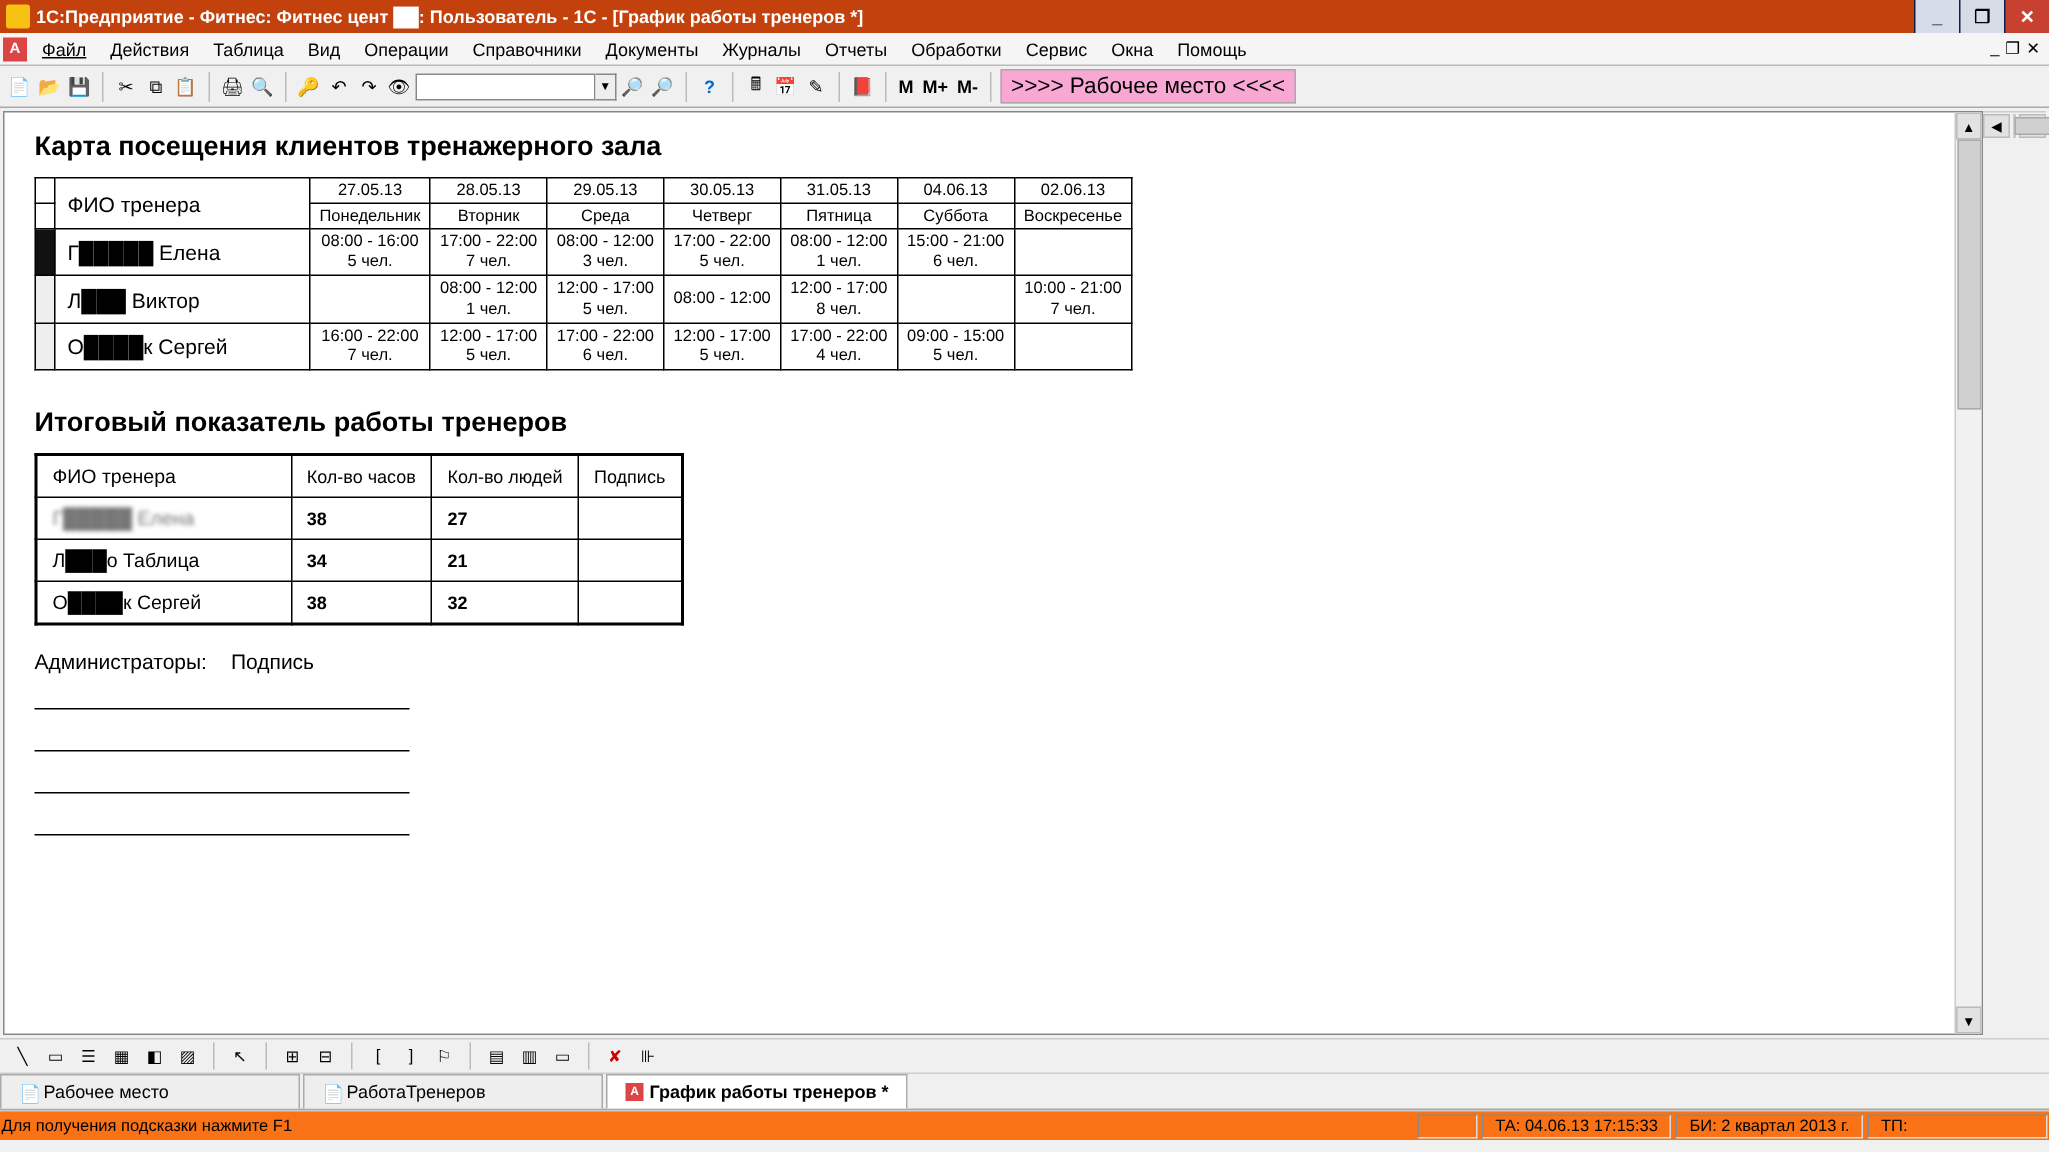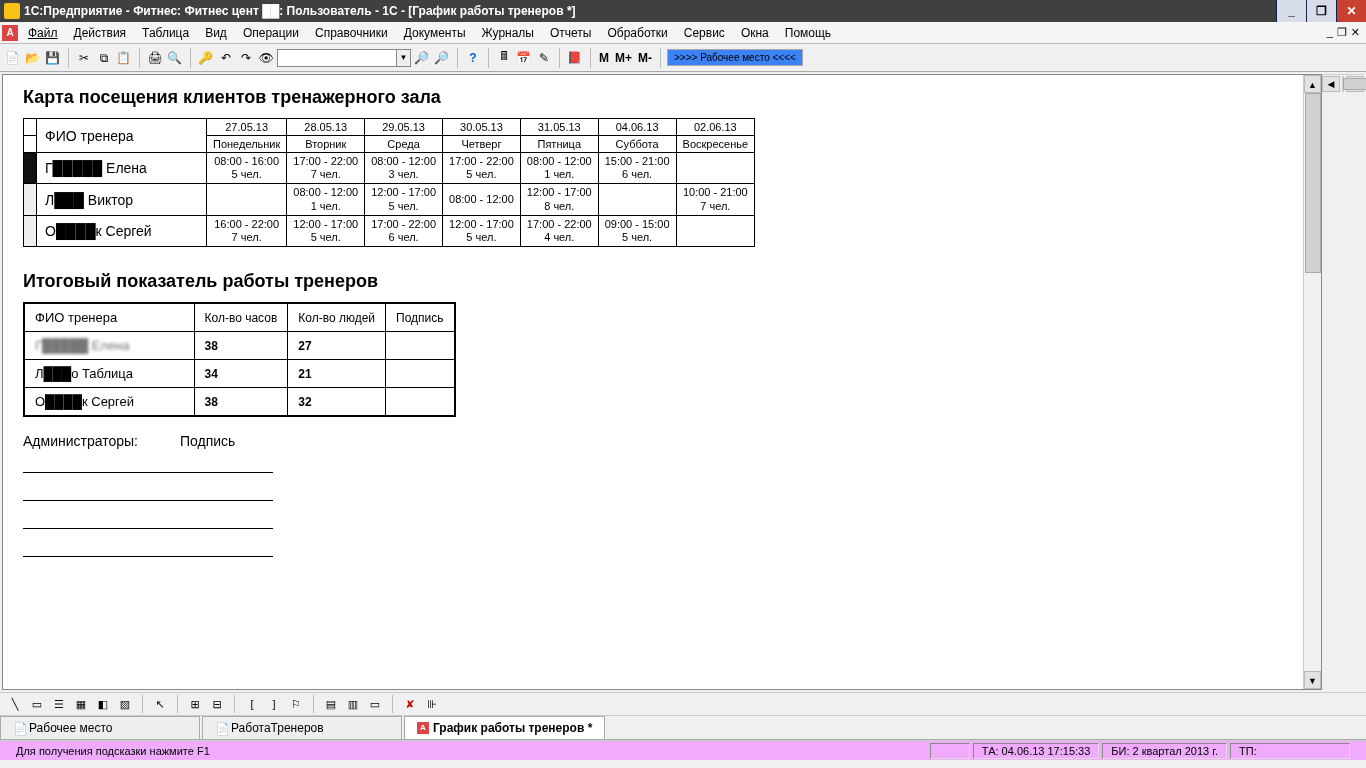--- a/index.html
+++ b/index.html
@@ -1,69 +1,69 @@
 <!DOCTYPE html>
 <html><head>
 <meta charset="utf-8">
 <style>
 * { box-sizing: border-box; margin: 0; padding: 0; }
 body { font-family: Arial, sans-serif; font-size: 11px; width: 1366px; height: 768px; background: #f0f0f0; overflow: hidden; }
-.titlebar { background: #404040; color: #fff; height: 22px; display: flex; align-items: center; justify-content: space-between; padding-left: 4px; font-weight: bold; font-size: 12px; }
+.titlebar { background: #c2410c; color: #fff; height: 22px; display: flex; align-items: center; justify-content: space-between; padding-left: 4px; font-weight: bold; font-size: 12px; }
 .titlebar-left { display: flex; align-items: center; gap: 4px; }
 .title-icon { width: 16px; height: 16px; background: #f7c213; border-radius: 2px; }
 .win-controls { display: flex; }
 .win-btn { width: 30px; height: 22px; display: flex; align-items: center; justify-content: center; border-left: 1px solid #0e1f4a; }
 .win-min { background: #d6dce8; color: #000; }
 .win-max { background: #d6dce8; color: #000; }
 .win-close { background: #c84030; color: #fff; }
 .win-close span { font-weight: bold; }
 .menubar { background: #f5f5f5; height: 22px; display: flex; align-items: center; border-bottom: 1px solid #bbb; font-size: 12px; padding-left: 2px; }
 .menu-item { padding: 2px 8px; cursor: default; }
 .menu-icon-a { width: 16px; height: 16px; background: #d44; color: #fff; font-weight: bold; text-align: center; line-height: 16px; margin-right: 2px; font-size: 10px; }
 .mdi-controls { margin-left: auto; display: flex; gap: 4px; padding-right: 6px; font-size: 11px; }
 .toolbar { background: #f0f0f0; height: 28px; display: flex; align-items: center; border-bottom: 1px solid #aaa; padding: 0 4px; gap: 2px; }
 .tb-sep { width: 1px; height: 20px; background: #bbb; margin: 0 4px; }
 .tb-btn { width: 18px; height: 18px; display: flex; align-items: center; justify-content: center; font-size: 12px; cursor: pointer; }
 .tb-input { display: flex; align-items: center; }
 .tb-text { width: 120px; height: 18px; border: 1px solid #888; background: #fff; font-size: 11px; }
 .tb-dd { width: 14px; height: 18px; border: 1px solid #888; border-left: none; background: #eee; text-align: center; line-height: 16px; font-size: 8px; }
 .tb-m { font-weight: bold; font-size: 12px; padding: 0 2px; }
-.tb-wide { border: 1px solid #aaa; padding: 2px 6px; font-size: 10px; background: #3b82f6; }
+.tb-wide { border: 1px solid #aaa; padding: 2px 6px; font-size: 15px; background: #f9a8d4; }
 .doc { flex: 1; padding: 12px 20px; font-family: Arial, sans-serif; color: #000; overflow: auto; }
 .doc h1 { font-size: 18px; font-weight: bold; margin-bottom: 10px; }
 .scroll-v-gutter { width: 18px; background: #f1f1f1; border-left: 1px solid #ccc; position: relative; }
 .scroll-up, .scroll-down { height: 18px; background: #e2e2e2; text-align: center; line-height: 18px; font-size: 9px; border: 1px solid #bbb; }
 .scroll-thumb-v { position: absolute; top: 18px; width: 16px; height: 180px; background: #d0d0d0; border: 1px solid #aaa; left: 1px; }
 .sched-table { border-collapse: collapse; margin-bottom: 24px; }
 .sched-table td, .sched-table th { border: 1px solid #000; padding: 2px 6px; font-size: 11px; text-align: center; white-space: nowrap; }
 .sched-table .name-col { width: 170px; text-align: left; padding-left: 8px; font-size: 14px; }
 .sched-table th { font-weight: normal; background: #fff; }
 .cell-time { font-size: 11px; line-height: 1.2; }
 .row-selector { width: 10px; background: #eee; border: 1px solid #aaa; }
 .row-selector.active { background: #111; }
 .summary-table { border-collapse: collapse; border: 2px solid #000; }
 .summary-table th, .summary-table td { border: 1px solid #000; padding: 6px 10px; font-size: 12px; text-align: left; }
 .summary-table .sname { width: 170px; text-align: left; font-size: 13px; }
 .summary-table td.bold { font-weight: bold; }
 .summary-table thead th { font-weight: normal; }
 .sig-block { margin-top: 16px; font-size: 14px; }
-.sig-row { display: flex; gap: 42px; margin-bottom: 6px; }
+.sig-row { display: flex; gap: 16px; margin-bottom: 6px; }
 .sig-line { border-bottom: 1px solid #000; width: 250px; height: 18px; margin-bottom: 10px; }
 .h-scroll-row { height: 18px; background: #f0f0f0; border-top: 1px solid #ccc; display: flex; align-items: center; }
 .h-scroll-left, .h-scroll-right { width: 18px; height: 16px; background: #e2e2e2; border: 1px solid #bbb; text-align: center; font-size: 9px; line-height: 14px; }
 .h-scroll-track { flex: 1; height: 16px; background: #eee; position: relative; margin: 0 2px; border: 1px solid #ccc; }
 .h-scroll-thumb { position: absolute; left: 40%; width: 220px; height: 12px; top: 1px; background: #d0d0d0; border: 1px solid #aaa; }
 .toolbar2 { height: 24px; background: #f0f0f0; display: flex; align-items: center; padding: 0 6px; gap: 4px; border-top: 1px solid #ccc; border-bottom: 1px solid #ccc; }
 .tb2-btn { width: 18px; height: 18px; display: flex; align-items: center; justify-content: center; border: 1px solid transparent; font-size: 11px; }
 .tb2-sep { width: 1px; height: 18px; background: #bbb; margin: 0 4px; }
 .tabs { height: 24px; background: #f0f0f0; display: flex; border-bottom: 1px solid #aaa; }
 .tab { padding: 3px 12px; border: 1px solid #aaa; border-bottom: none; background: #eee; margin-right: 2px; display: flex; align-items: center; gap: 4px; font-size: 12px; min-width: 200px; }
 .tab.active { background: #fff; font-weight: bold; }
 .tab-icon { width: 12px; height: 12px; }
-.statusbar { height: 20px; background: #f0abfc; display: flex; align-items: center; font-size: 11px; padding: 0 16px; border-top: 1px solid #ccc; }
+.statusbar { height: 20px; background: #f97316; display: flex; align-items: center; font-size: 11px; padding: 0 1px; border-top: 1px solid #ccc; }
 .status-cell { border: 1px inset #ddd; padding: 1px 8px; margin-left: 3px; height: 16px; display: flex; align-items: center; }
 .status-spacer { flex: 1; }
 .blur-text { filter: blur(1.5px); color: #777; }
 .whitearea-outer { display:flex; height: 616px; margin: 2px; }
 .whitearea-body { flex:1; display:flex; border:1px solid #888; background:#fff; overflow:hidden; }
 </style>
 </head>
 <body>
 
 <div class="titlebar">

